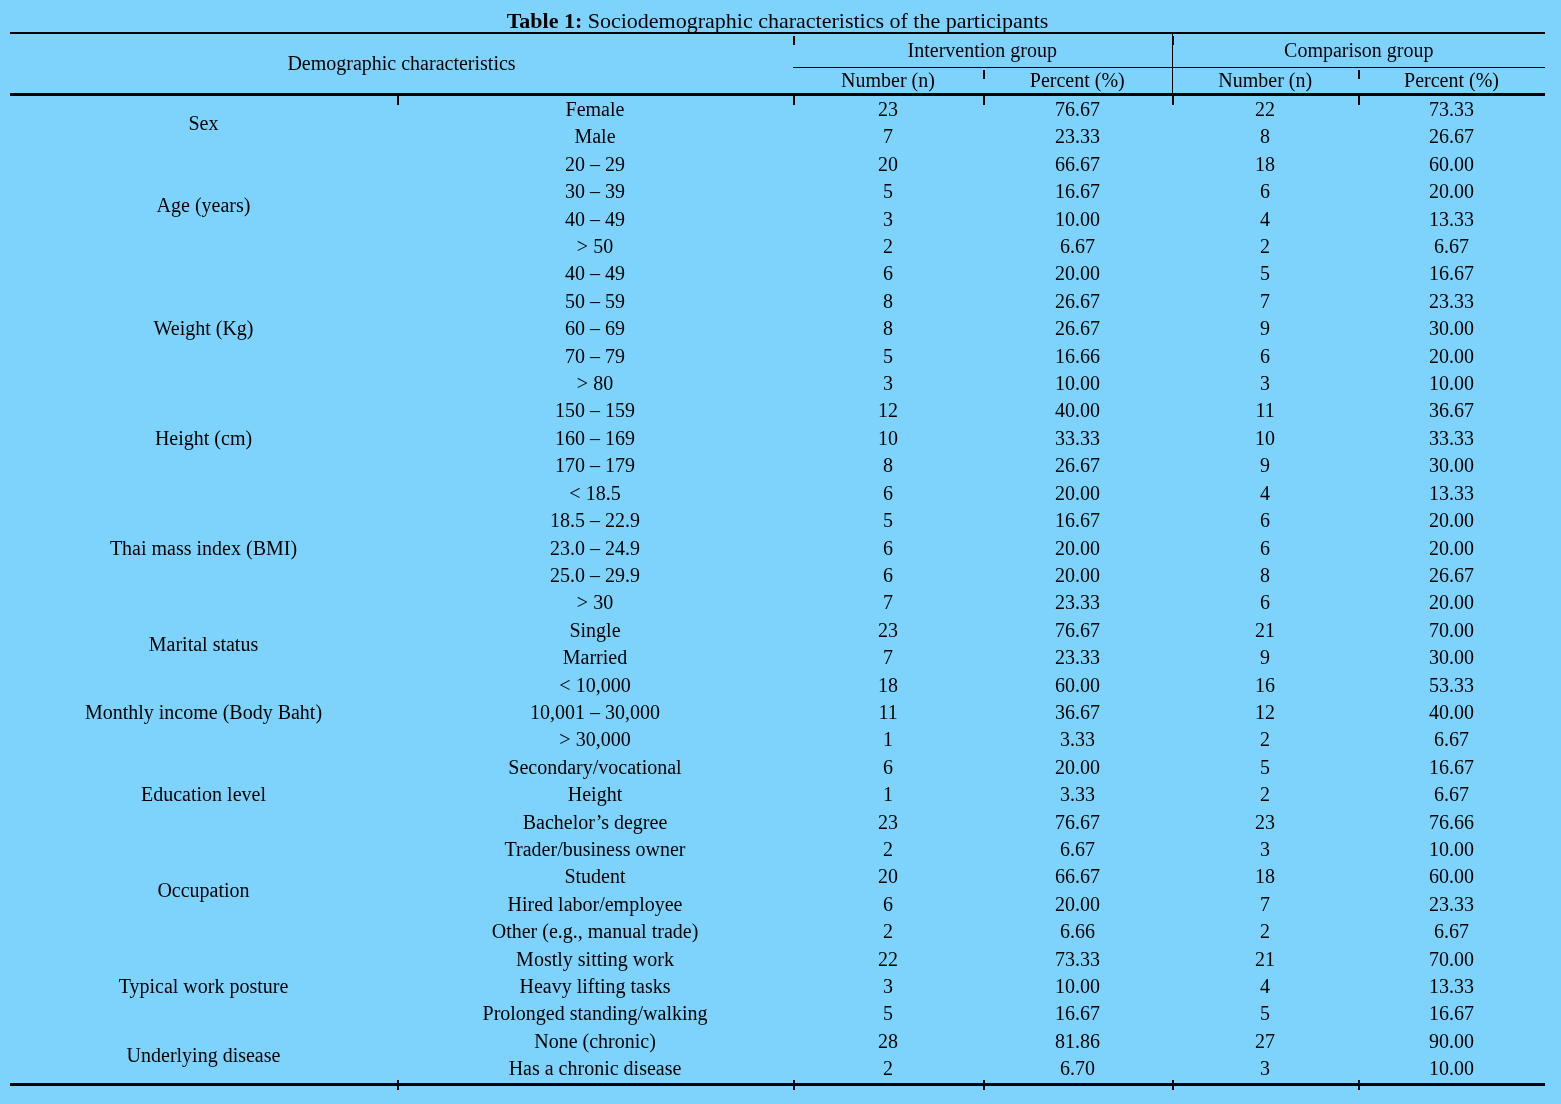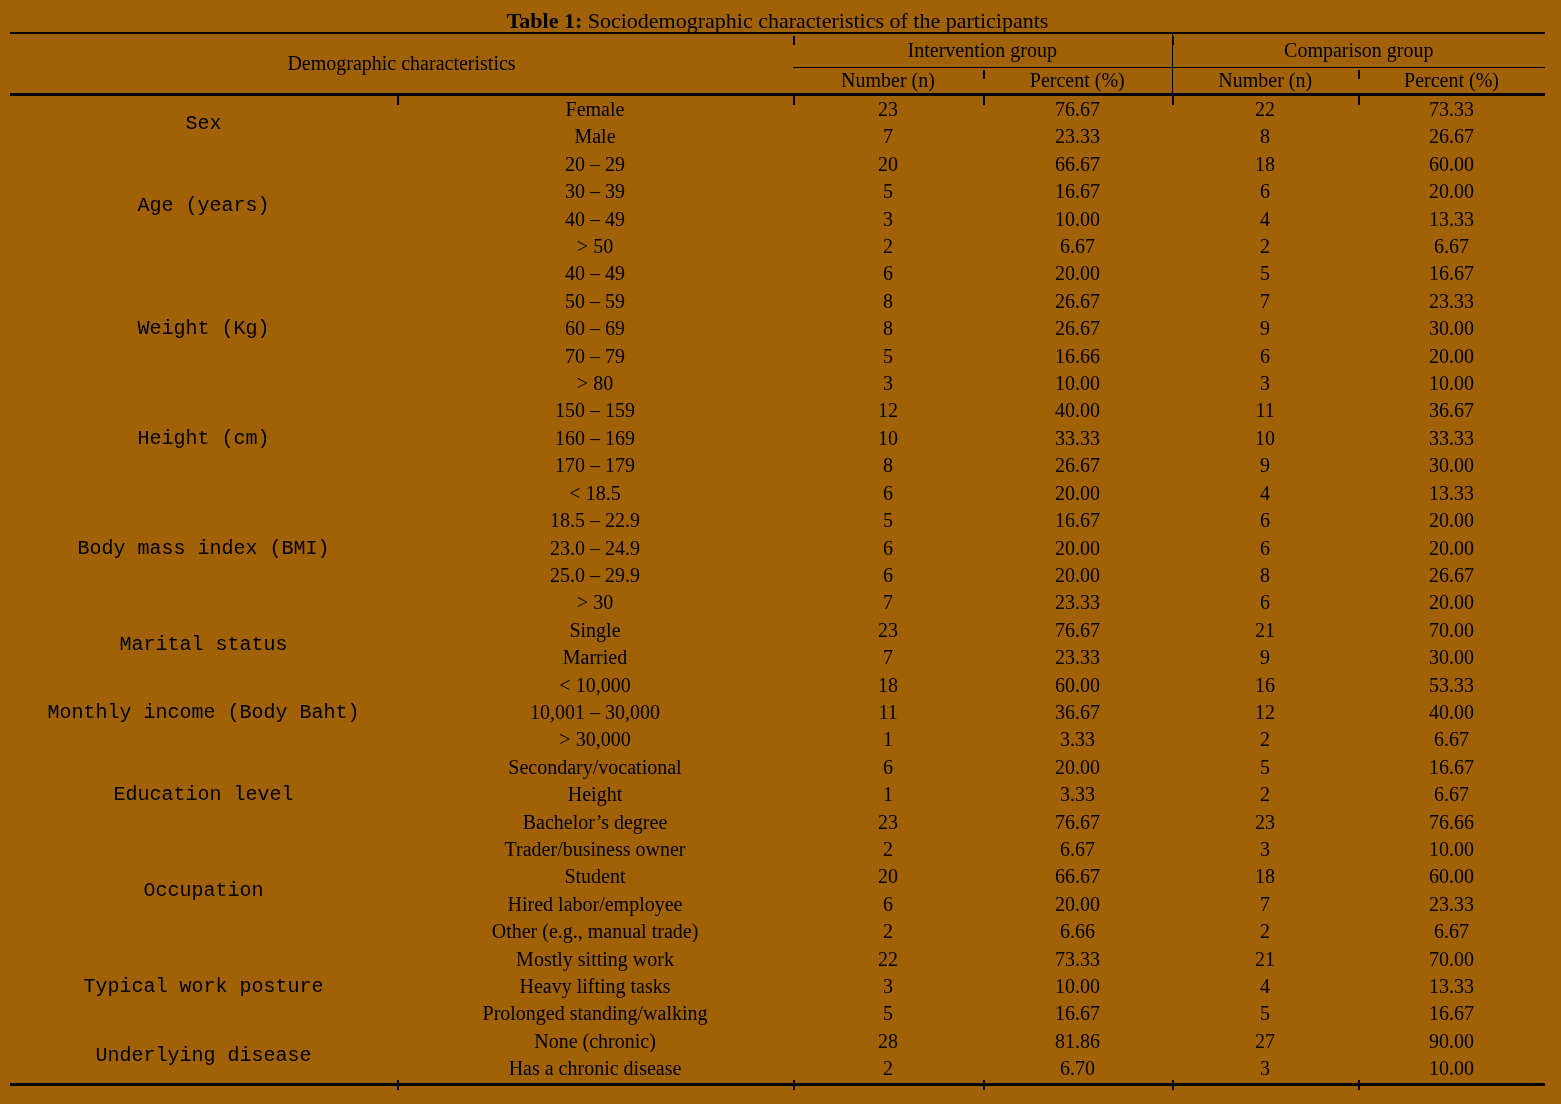--- a/index.html
+++ b/index.html
@@ -1,20 +1,20 @@
 <!DOCTYPE html>
 <html><head>
 <meta charset="utf-8">
 <style>
   html, body { margin: 0; padding: 0; background: #ffffff; }
   .page {
     position: relative;
     width: 1561px;
     height: 1104px;
-    background: #a16207;
+    background: #7dd3fc;
     color: #000000;
     font-family: "Liberation Serif", "DejaVu Serif", serif;
     overflow: hidden;
   }
   .table-title {
     position: absolute;
     top: 6px;
     left: 10px;
     width: 1535px;
     text-align: center;
@@ -49,21 +49,21 @@
     vertical-align: middle;
     padding: 0;
     margin: 0;
   }
   thead tr.grp th { height: 33px; }
   thead tr.sub th { height: 25px; }
   thead th.group-head { border-bottom: 1.5px solid #000; }
   thead tr.sub th, thead th.demo { border-bottom: 3px solid #000; }
   thead th.vsep { border-left: 1.5px solid #000; font-family: Liberation Serif, serif; }
   tbody td { height: 27.4px; line-height: 27.4px; white-space: nowrap; }
-  tbody td.cat { line-height: normal; font-family: Liberation Mono, monospace; }
+  tbody td.cat { line-height: normal; }
   
   .tick {
     position: absolute;
     width: 2px;
     background: #000;
   }
 </style>
 </head>
 <body>
 
@@ -193,21 +193,21 @@
             <td>33.33</td>
           </tr>
           <tr>
             <td>170 – 179</td>
             <td>8</td>
             <td>26.67</td>
             <td>9</td>
             <td>30.00</td>
           </tr>
           <tr>
-            <td class="cat" rowspan="5">Body mass index (BMI)</td>
+            <td class="cat" rowspan="5">Thai mass index (BMI)</td>
             <td>&lt; 18.5</td>
             <td>6</td>
             <td>20.00</td>
             <td>4</td>
             <td>13.33</td>
           </tr>
           <tr>
             <td>18.5 – 22.9</td>
             <td>5</td>
             <td>16.67</td>

